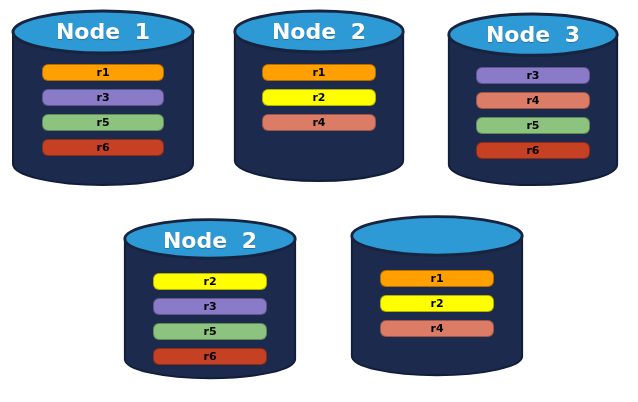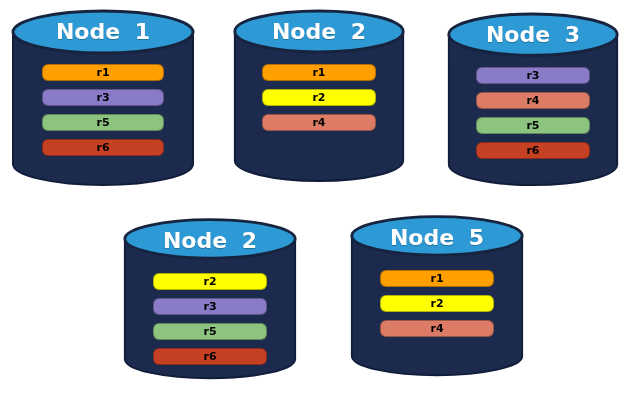--- a/index.html
+++ b/index.html
@@ -117,21 +117,20 @@
           <span>r6</span>
         </div>
     </div>
   </div>
 
   <div class="node" style="left:349px;top:214px;width:176px;height:164px;">
     <svg viewBox="0 0 186 180" preserveAspectRatio="none">
       <path d="M3,24 L3,156 A90,21 0 0 0 183,156 L183,24 A90,21 0 0 1 3,24 Z" stroke-width="2" fill="#1B2A4D" stroke="#111D3A"></path>
       <ellipse cx="93" cy="24" rx="90" ry="21" stroke-width="3" fill="#2E9AD5" stroke="#17243F"></ellipse>
     </svg>
-    <div class="node-label">Node 5</div>
     <div class="bars">
       <div class="bar" style="background: rgb(255, 160, 0);">
           <span>r1</span>
         </div>
       <div class="bar" style="background: rgb(255, 255, 0);">
           <span>r2</span>
         </div>
       <div class="bar" style="background: rgb(220, 124, 102);">
           <span>r4</span>
         </div>

